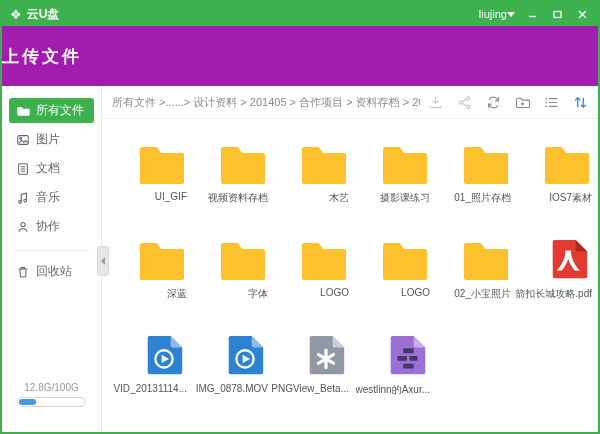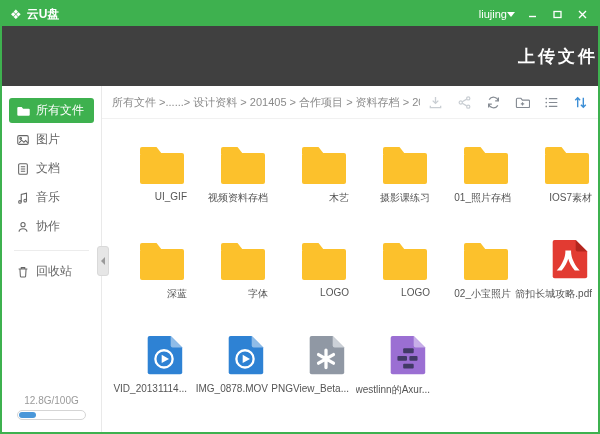--- a/index.html
+++ b/index.html
@@ -11,31 +11,31 @@
   
   .titlebar{height:24px;flex:0 0 auto;background:#3eb14f;display:flex;align-items:center;padding:0 8px;color:#fff;}
   .logo{font-size:13px;line-height:1;margin-right:5px;}
   .app-title{font-size:12px;font-weight:bold;}
   .tb-right{margin-left:auto;display:flex;align-items:center;gap:9px;}
   .user-menu{display:flex;align-items:center;font-size:11px;cursor:pointer;}
   .caret{width:0;height:0;border-left:4px solid transparent;border-right:4px solid transparent;border-top:5px solid #fff;}
   .winbtn{width:16px;height:16px;display:flex;align-items:center;justify-content:center;cursor:pointer;}
   .winbtn svg{display:block;}
   
-  .header{height:60px;flex:0 0 auto;background:#404040;display:flex;align-items:center;justify-content:flex-end;}
+  .header{height:60px;flex:0 0 auto;background:#a21caf;display:flex;align-items:center;justify-content:flex-start;}
   .header-title{color:#fff;font-size:17px;font-weight:bold;letter-spacing:3px;}
   
   .body{flex:1;display:flex;min-height:0;position:relative;background:#fff;}
   
   .sidebar{width:100px;flex:0 0 auto;border-right:1px solid #e9e9e9;display:flex;flex-direction:column;padding-top:10px;box-sizing:border-box;background:#fff;}
   .side-item{height:25px;margin:2px 7px;padding:0 7px;display:flex;align-items:center;gap:6px;font-size:12px;color:#666;border-radius:3px;cursor:pointer;white-space:nowrap;}
   .side-item.active{background:#3eb14f;color:#fff;}
   .side-item svg{flex:0 0 auto;}
   .side-divider{height:1px;background:#ececec;margin:9px 12px 6px;}
-  .storage{margin-top:auto;padding:6px 15px 12px;text-align:center;}
+  .storage{margin-top:auto;padding:6px 15px 25px;text-align:center;}
   .storage-text{font-size:10px;color:#9a9a9a;}
   .storage-bar{height:8px;border:1px solid #d5d5d5;border-radius:5px;margin-top:4px;position:relative;background:#fff;}
   .storage-fill{position:absolute;left:1px;top:1px;bottom:1px;background:#4a97d9;border-radius:4px;}
   .collapse-handle{position:absolute;left:95px;top:160px;width:10px;height:28px;background:#e6e6e6;border:1px solid #d9d9d9;border-radius:3px;display:flex;align-items:center;justify-content:center;cursor:pointer;z-index:5;}
   .collapse-handle i{width:0;height:0;border-top:4px solid transparent;border-bottom:4px solid transparent;border-right:4px solid #9a9a9a;display:block;}
   
   .main{flex:1;display:flex;flex-direction:column;min-width:0;}
   .toolbar{height:32px;flex:0 0 auto;display:flex;align-items:center;padding:0 10px;border-bottom:1px solid #f1f1f1;}
   .breadcrumb{font-size:11px;color:#8a8a8a;white-space:nowrap;overflow:hidden;cursor:pointer;}
   .tool-icons{margin-left:auto;display:flex;align-items:center;gap:14px;padding-left:8px;}

